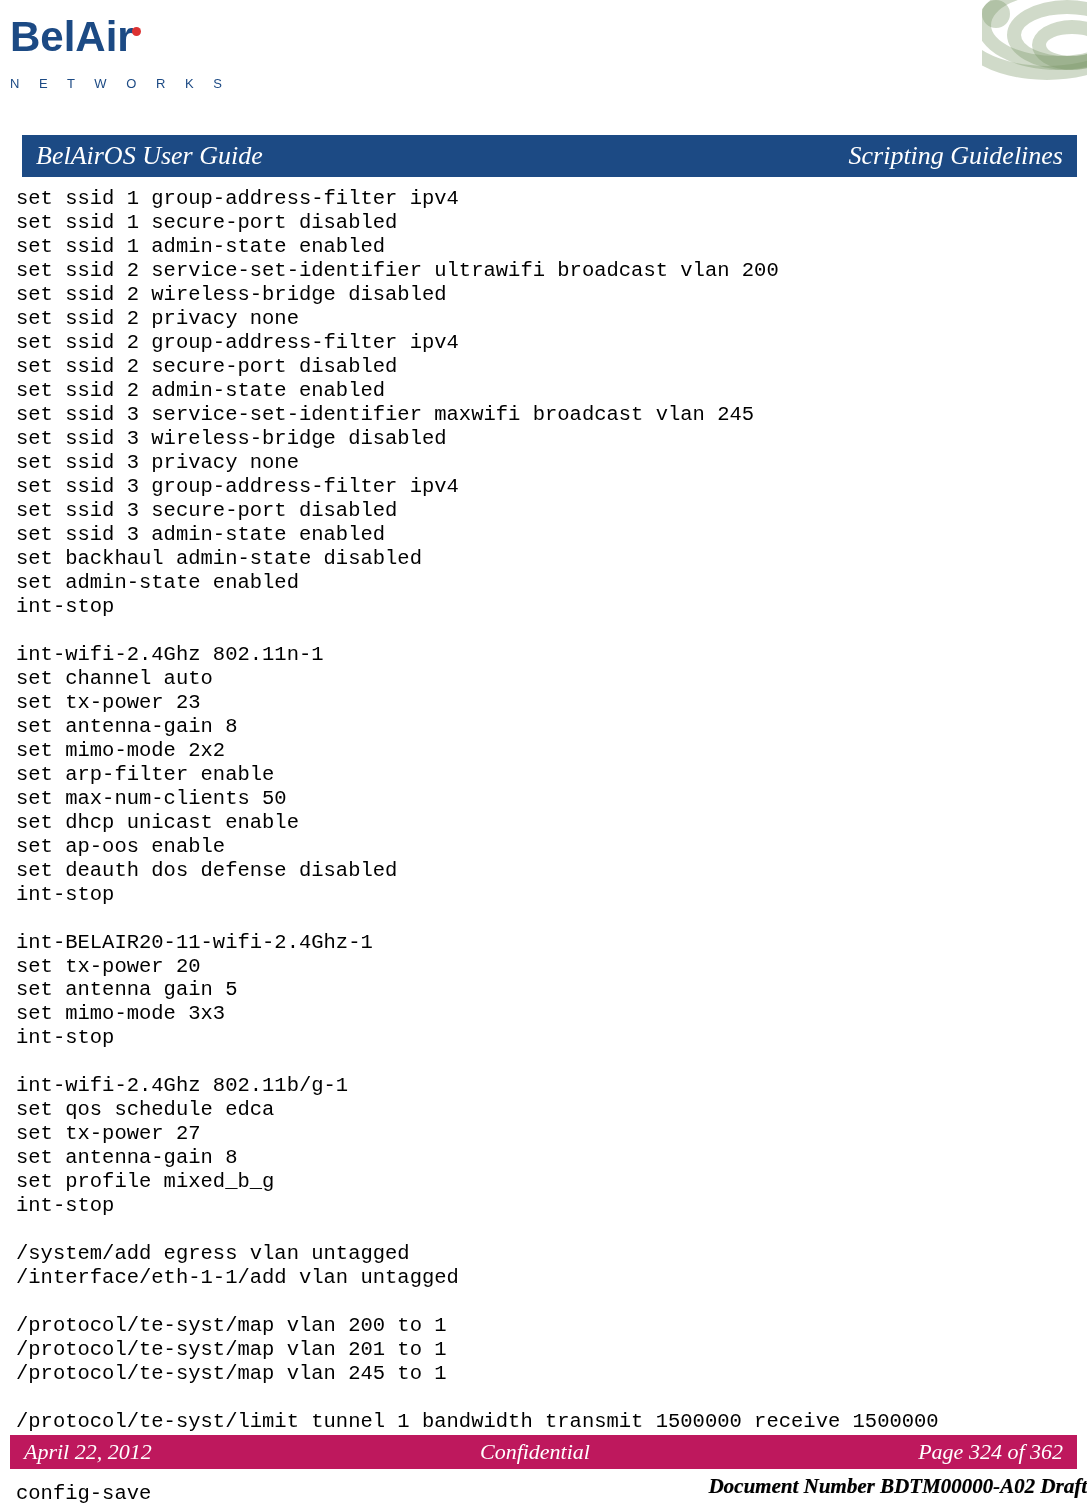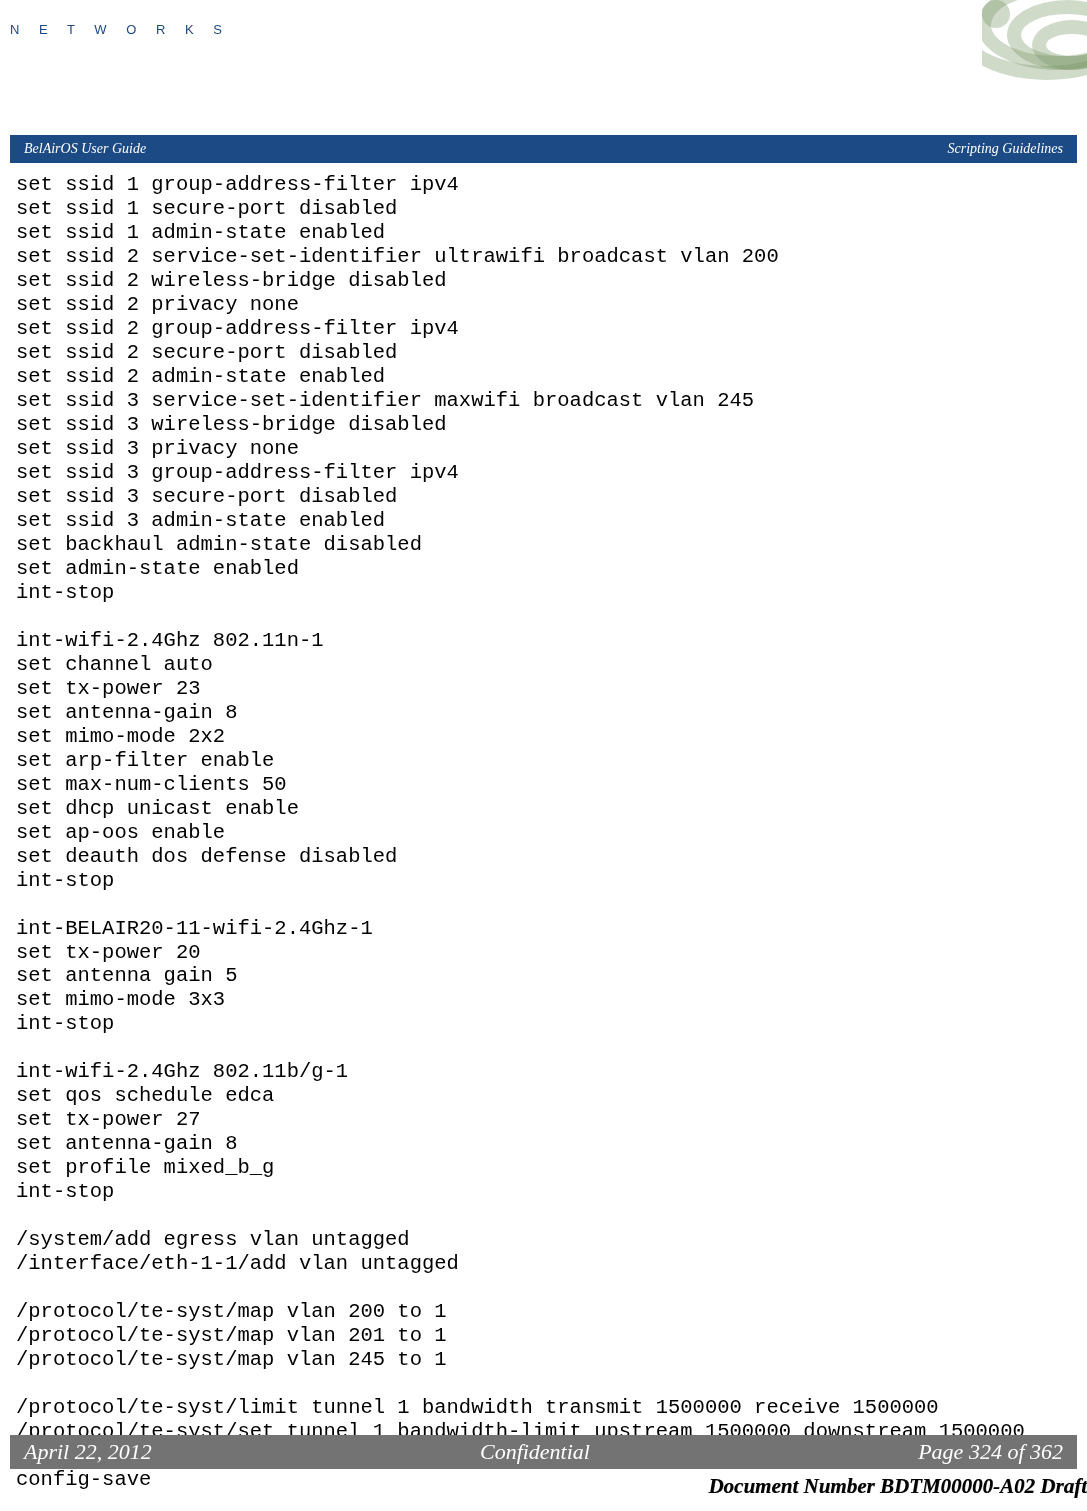--- a/index.html
+++ b/index.html
@@ -34,21 +34,21 @@
       display: inline-block;
       vertical-align: super;
       margin-left: -2px;
     }
     .logo-sub {
       font-family: Arial, sans-serif;
       font-weight: 400;
       font-size: 13px;
       letter-spacing: 8px;
       color: rgb(28, 74, 132);
-      margin-top: 4px;
+      margin-top: 20px;
     }
     .corner-decor {
       position: absolute;
       top: 0;
       right: 0;
       width: 105px;
       height: 90px;
       overflow: hidden;
     }
     .corner-decor::before, .corner-decor div {
@@ -59,43 +59,43 @@
     }
     .arc1 { width: 200px; height: 120px; right: -60px; top: -40px; border-width: 14px; }
     .arc2 { width: 160px; height: 90px; right: -50px; top: -20px; border-width: 12px; }
     .arc3 { width: 120px; height: 70px; right: -40px; top: 0px; border-width: 10px; }
     .arc4 { width: 80px; height: 50px; right: -25px; top: 20px; border-width: 8px; }
     .title-bar {
       background: rgb(28, 74, 132);
       color: #fff;
       font-family: Georgia, serif;
       font-style: italic;
-      font-size: 14px;
+      font-size: 26px;
       padding: 6px 14px;
       display: flex;
       justify-content: space-between;
       align-items: center;
-      margin: 0 10px 0 10px;
+      margin: 0 10px 0 22px;
     }
     .title-left { font-weight: 500; }
     .title-right { font-weight: 500; text-align: right; }
     .code-block {
       font-family: "Courier New", Courier, monospace;
       font-size: 20.5px;
       line-height: 1.17;
       white-space: pre;
       padding: 10px 0 0 16px;
       color: #000;
     }
     .footer-bar {
       position: absolute;
       bottom: 42px;
       left: 10px;
       right: 10px;
-      background: #737373;
+      background: #be185d;
       color: #fff;
       font-family: Georgia, serif;
       font-style: italic;
       font-size: 22px;
       padding: 4px 14px;
       display: flex;
       justify-content: space-between;
       align-items: center;
     }
     .docnum {
@@ -110,20 +110,21 @@
       font-size: 21px;
       color: #000;
       text-shadow: 0.5px 0 0 rgba(0,0,0,0.5);
     }
   </style>
 </head>
 <body>
 
 <div class="header-area">
   <div class="logo-section">
+    <div class="logo-text"><span>BelAir</span><span class="logo-dot"></span></div>
     <div class="logo-sub">N E T W O R K S</div>
   </div>
   <div class="corner-decor">
     <div class="arc1"></div>
     <div class="arc2"></div>
     <div class="arc3"></div>
     <div class="arc4"></div>
   </div>
 </div>
 

